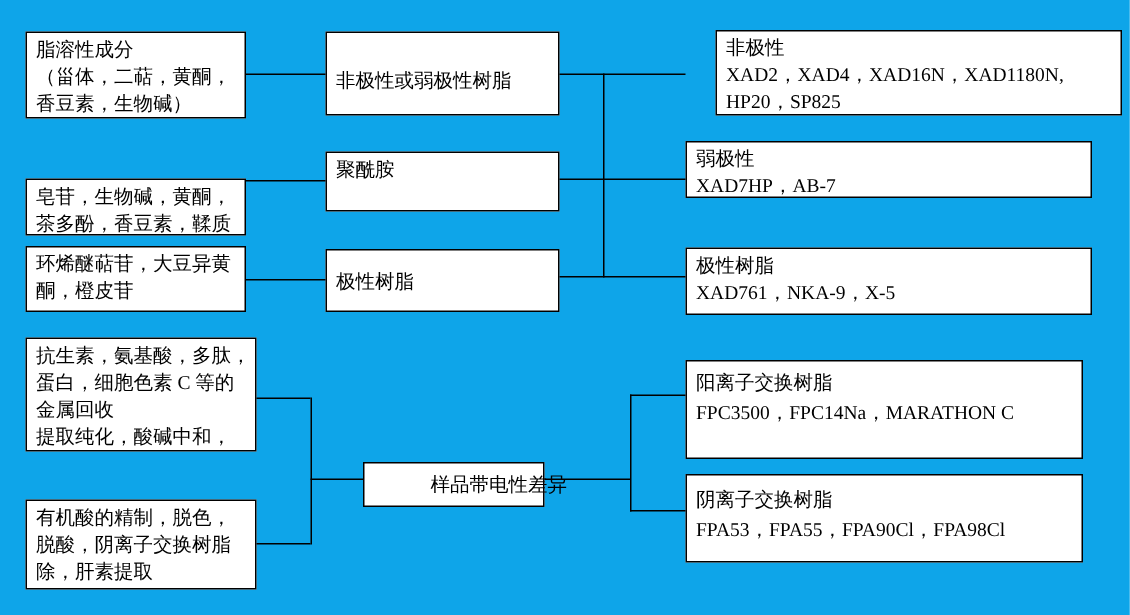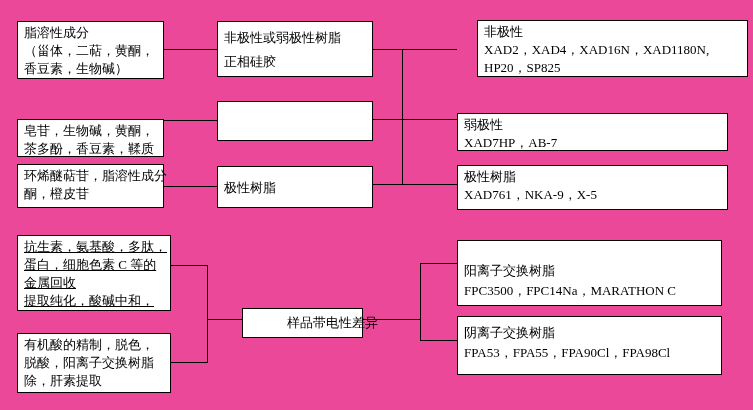--- a/index.html
+++ b/index.html
@@ -5,38 +5,38 @@
   html, body { margin: 0; padding: 0; }
   body {
     width: 753px; height: 410px;
     background: #ffffff;
     font-family: "Liberation Serif", "DejaVu Serif", serif;
     color: #000000;
   }
   .stage {
     position: relative;
     width: 753px; height: 410px;
-    background: #ec4899;
+    background: #0ea5e9;
     overflow: hidden;
   }
   .box {
     position: absolute;
     border: 1px solid #000000;
     background: #ffffff;
     box-sizing: border-box;
     font-size: 13px;
     line-height: 18px;
     padding: 2px 3px 0 6px;
     white-space: nowrap;
   }
   .box .ln { display: block; }
-  .lh24 { line-height: 24px; padding-top: 4px; }
+  .lh24 { line-height: 24px; padding-top: 20px; }
   .vcenter-single { padding-top: 12px; }
   .charge-box { padding-top: 5px; padding-left: 12px; }
-  .pt8 { padding-top: 20px; line-height: 20px; }
+  .pt8 { padding-top: 4px; line-height: 20px; }
   .pt6 { padding-top: 6px; line-height: 20px; }
   .hline {
     position: absolute; height: 0;
     border-top: 1px solid #000000;
   }
   .vline {
     position: absolute; width: 0;
     border-left: 1px solid #000000;
   }
 </style>
@@ -50,60 +50,60 @@
     <span class="ln">（甾体，二萜，黄酮，</span>
     <span class="ln">香豆素，生物碱）</span>
   </div>
 
   <div class="box" style="left:17px; top:119px; width:147px; height:38px;">
     <span class="ln">皂苷，生物碱，黄酮，</span>
     <span class="ln">茶多酚，香豆素，鞣质</span>
   </div>
 
   <div class="box" style="left:17px; top:164px; width:147px; height:44px;">
-    <span class="ln">环烯醚萜苷，脂溶性成分</span>
+    <span class="ln">环烯醚萜苷，大豆异黄</span>
     <span class="ln">酮，橙皮苷</span>
   </div>
 
-  <div class="box" style="left:17px; top:235px; width:154px; height:76px;text-decoration:underline;">
+  <div class="box" style="left:17px; top:225px; width:154px; height:76px;">
     <span class="ln">抗生素，氨基酸，多肽，</span>
     <span class="ln">蛋白，细胞色素 C 等的</span>
     <span class="ln">金属回收</span>
     <span class="ln">提取纯化，酸碱中和，</span>
   </div>
 
   <div class="box" style="left:17px; top:333px; width:154px; height:60px;">
     <span class="ln">有机酸的精制，脱色，</span>
-    <span class="ln">脱酸，阳离子交换树脂</span>
+    <span class="ln">脱酸，阴离子交换树脂</span>
     <span class="ln">除，肝素提取</span>
   </div>
 
   <div class="box lh24" style="left:217px; top:21px; width:156px; height:56px;">
     <span class="ln">非极性或弱极性树脂</span>
-    <span class="ln">正相硅胶</span>
   </div>
 
   <div class="box" style="left:217px; top:101px; width:156px; height:40px;">
+    <span class="ln">聚酰胺</span>
   </div>
 
   <div class="box vcenter-single" style="left:217px; top:166px; width:156px; height:42px;">
     <span class="ln">极性树脂</span>
   </div>
 
   <div class="box charge-box" style="left:242px; top:308px; width:121px; height:30px;padding-left:44px;">
     <span class="ln">样品带电性差异</span>
   </div>
 
   <div class="box" style="left:457px; top:20px; width:271px; height:57px;margin-left:20px;">
     <span class="ln">非极性</span>
     <span class="ln">XAD2，XAD4，XAD16N，XAD1180N,</span>
     <span class="ln">HP20，SP825</span>
   </div>
 
-  <div class="box" style="left:457px; top:113px; width:271px; height:38px;">
+  <div class="box" style="left:457px; top:94px; width:271px; height:38px;">
     <span class="ln">弱极性</span>
     <span class="ln">XAD7HP，AB-7</span>
   </div>
 
   <div class="box" style="left:457px; top:165px; width:271px; height:45px;">
     <span class="ln">极性树脂</span>
     <span class="ln">XAD761，NKA-9，X-5</span>
   </div>
 
   <div class="box pt8" style="left:457px; top:240px; width:265px; height:66px;">

